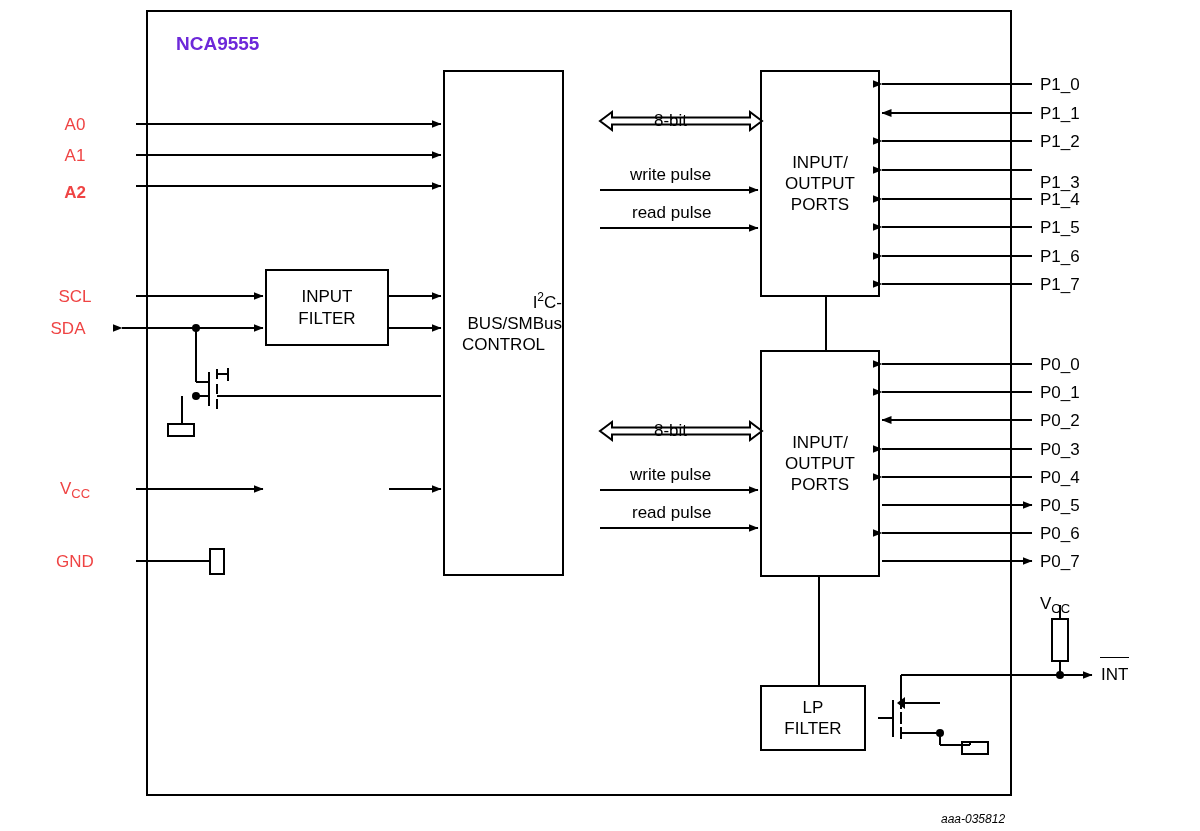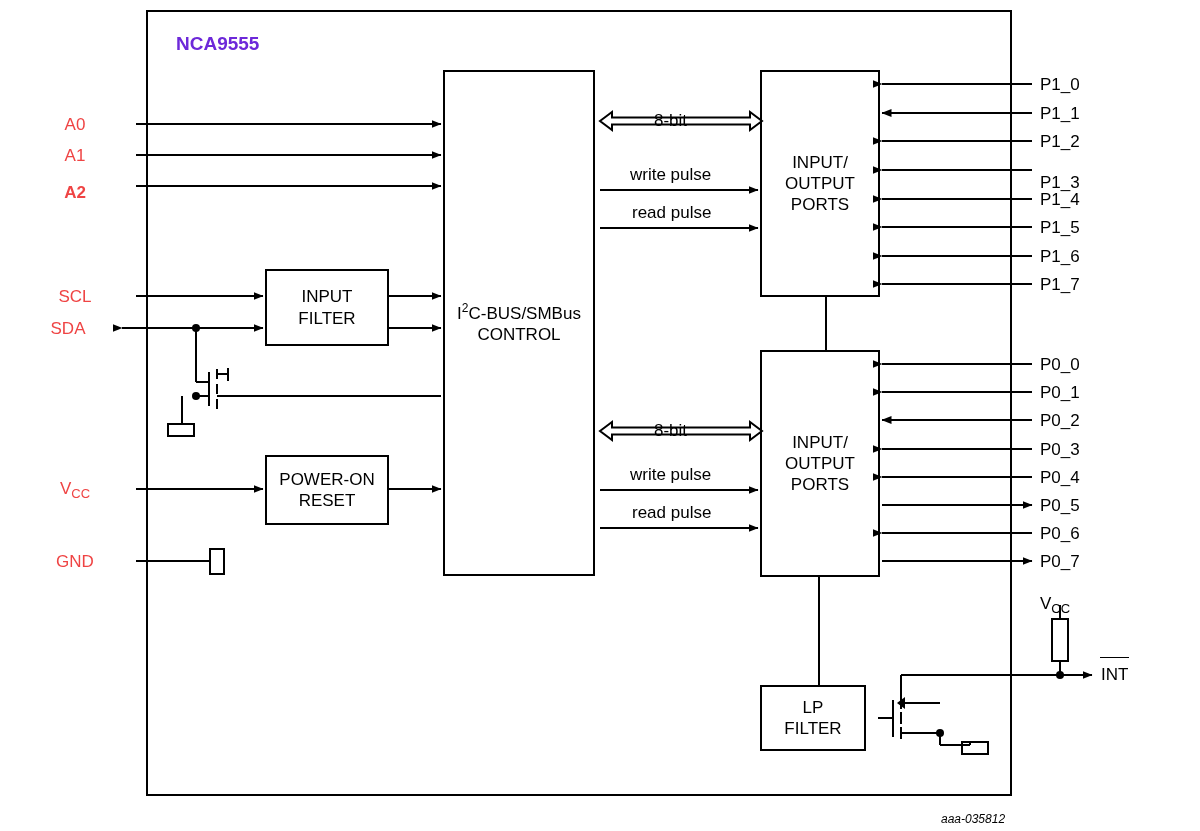--- a/index.html
+++ b/index.html
@@ -83,29 +83,25 @@
 
   <div class="chip-outline" style="left:146px; top:10px; width:866px; height:786px;"></div>
 
   <div class="chip-title" style="left:176px; top:33px;">NCA9555</div>
 
   <div class="box" style="left:265px; top:269px; width:124px; height:77px;">
     <span>INPUT</span>
     <span>FILTER</span>
   </div>
 
-  <div class="box" style="left:443px; top:70px; width:152px; height:506px;">
+  <div class="box" style="left:443px; top:70px; width:121px; height:506px;">
     <span><span>I</span><sup class="sup">2</sup><span>C-BUS/SMBus</span></span>
     <span>CONTROL</span>
   </div>
 
-  <div class="box" style="left:265px; top:455px; width:124px; height:70px;">
-    <span>POWER-ON</span>
-    <span>RESET</span>
-  </div>
 
   <div class="box" style="left:760px; top:70px; width:120px; height:227px;">
     <span>INPUT/</span>
     <span>OUTPUT</span>
     <span>PORTS</span>
   </div>
 
   <div class="box" style="left:760px; top:350px; width:120px; height:227px;">
     <span>INPUT/</span>
     <span>OUTPUT</span>

